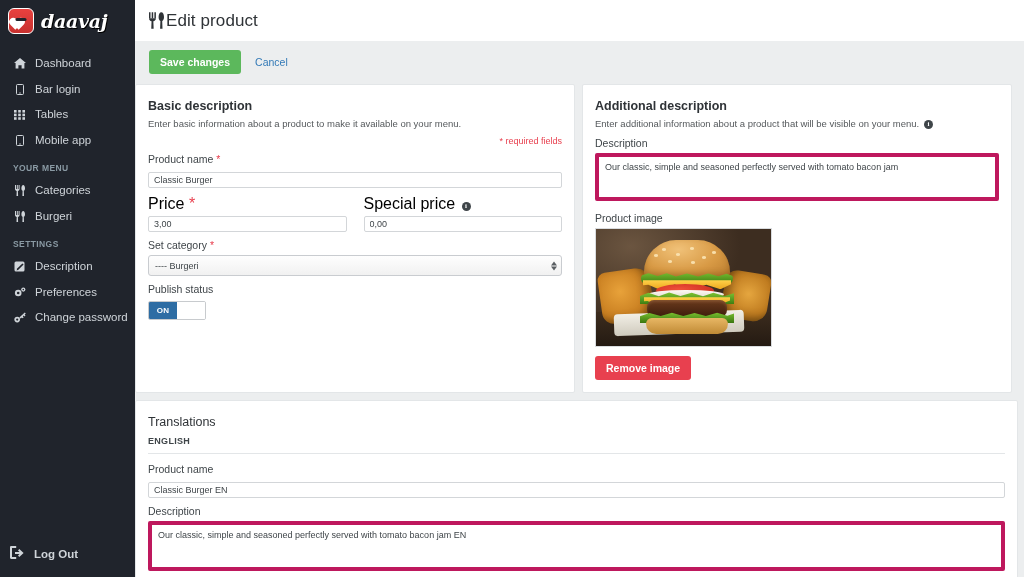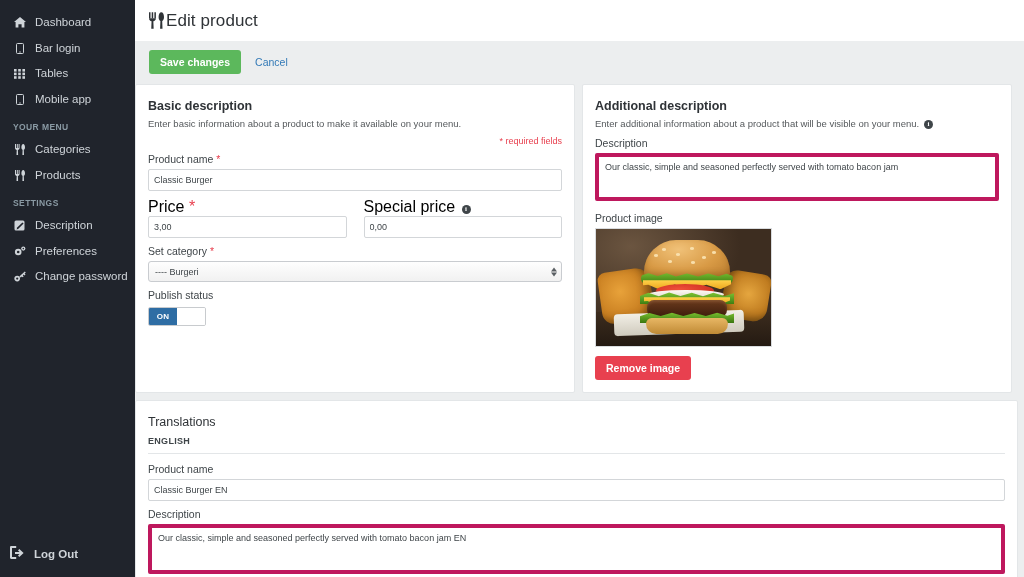--- a/index.html
+++ b/index.html
@@ -115,21 +115,21 @@
   }
   .req-note {
     text-align:right; font-size:9px; color:#e8404f; margin: 6px 0 1px 0;
   }
   .field { margin-top: 7px; }
   .field > label {
     display:block; font-size:10.5px; color:#3f4549; margin-bottom:4px;
   }
   .star { color:#e8404f; }
   .inp {
-    width:100%; height:22px; border:1px solid #d3d6d9; border-radius:2px;
+    width:100%; height:16px; border:1px solid #d3d6d9; border-radius:2px;
     background:#fff; font-size:9px; color:#3f4549; padding: 0 5px;
     font-family:"Liberation Sans", sans-serif;
   }
   .ta {
     width:100%; border:4px solid #be185d; border-radius:2px; background:#fff;
     font-size:9px; color:#3f4549; padding: 5px 6px; resize:none;
     font-family:"Liberation Sans", sans-serif; line-height:1.3;
   }
   .two-col { display:flex; gap: 17px; }
   .two-col > div { flex:1 1 0; }
@@ -270,20 +270,27 @@
     font-size:9px; font-weight:bold; color:#3f4549; letter-spacing:.3px;
     padding-bottom:7px; border-bottom:1px solid #e3e6e8; margin-bottom: 9px;
   }
 </style>
 </head>
 <body>
 
 <div class="app">
 
   <aside class="sidebar">
+    <div class="brand">
+      <span class="logo-mark">
+        <span class="heart"></span>
+          <span class="brow"></span>
+      </span>
+      <span class="brand-word">daavaj</span>
+    </div>
 
     <nav class="nav">
       <div class="nav-item">
         <span class="ic">
             <svg width="12" height="11" viewBox="0 0 12 11">
               <path fill="currentColor" d="M6 0L0 5h1.6v5.5h2.8V7.2h3.2v3.3h2.8V5H12z"></path>
             </svg>
           </span>
         <span>Dashboard</span>
       </div>
@@ -344,21 +351,21 @@
             <svg width="10" height="11" viewBox="0 0 10 11">
               <g fill="currentColor">
                 <rect x="0" y="0" width="1" height="4"></rect>
                 <rect x="1.8" y="0" width="1" height="4"></rect>
                 <rect x="3.6" y="0" width="1" height="4"></rect>
                 <path d="M0 4h4.6c0 1.2-.8 1.8-1.7 2l.2 5h-1.6l.2-5C.8 5.8 0 5.2 0 4z"></path>
                 <path d="M8.2 0c1 0 1.8 1.3 1.8 3.2 0 1.4-.5 2.3-1.2 2.6l.2 5.2H7.4l.2-5.2C6.9 5.5 6.4 4.6 6.4 3.2 6.4 1.3 7.2 0 8.2 0z"></path>
               </g>
             </svg>
           </span>
-        <span>Products</span>
+        <span>Burgeri</span>
       </div>
 
       <div class="nav-section">SETTINGS</div>
       <div class="nav-item">
         <span class="ic">
             <svg width="11" height="11" viewBox="0 0 11 11">
               <rect x="0.5" y="0.5" width="10" height="10" rx="1.5" fill="currentColor"></rect>
               <path d="M8.4 2.4L3.2 7.6l-.6 1.8 1.8-.6 5.2-5.2z" fill="#20242c"></path>
             </svg>
           </span>

